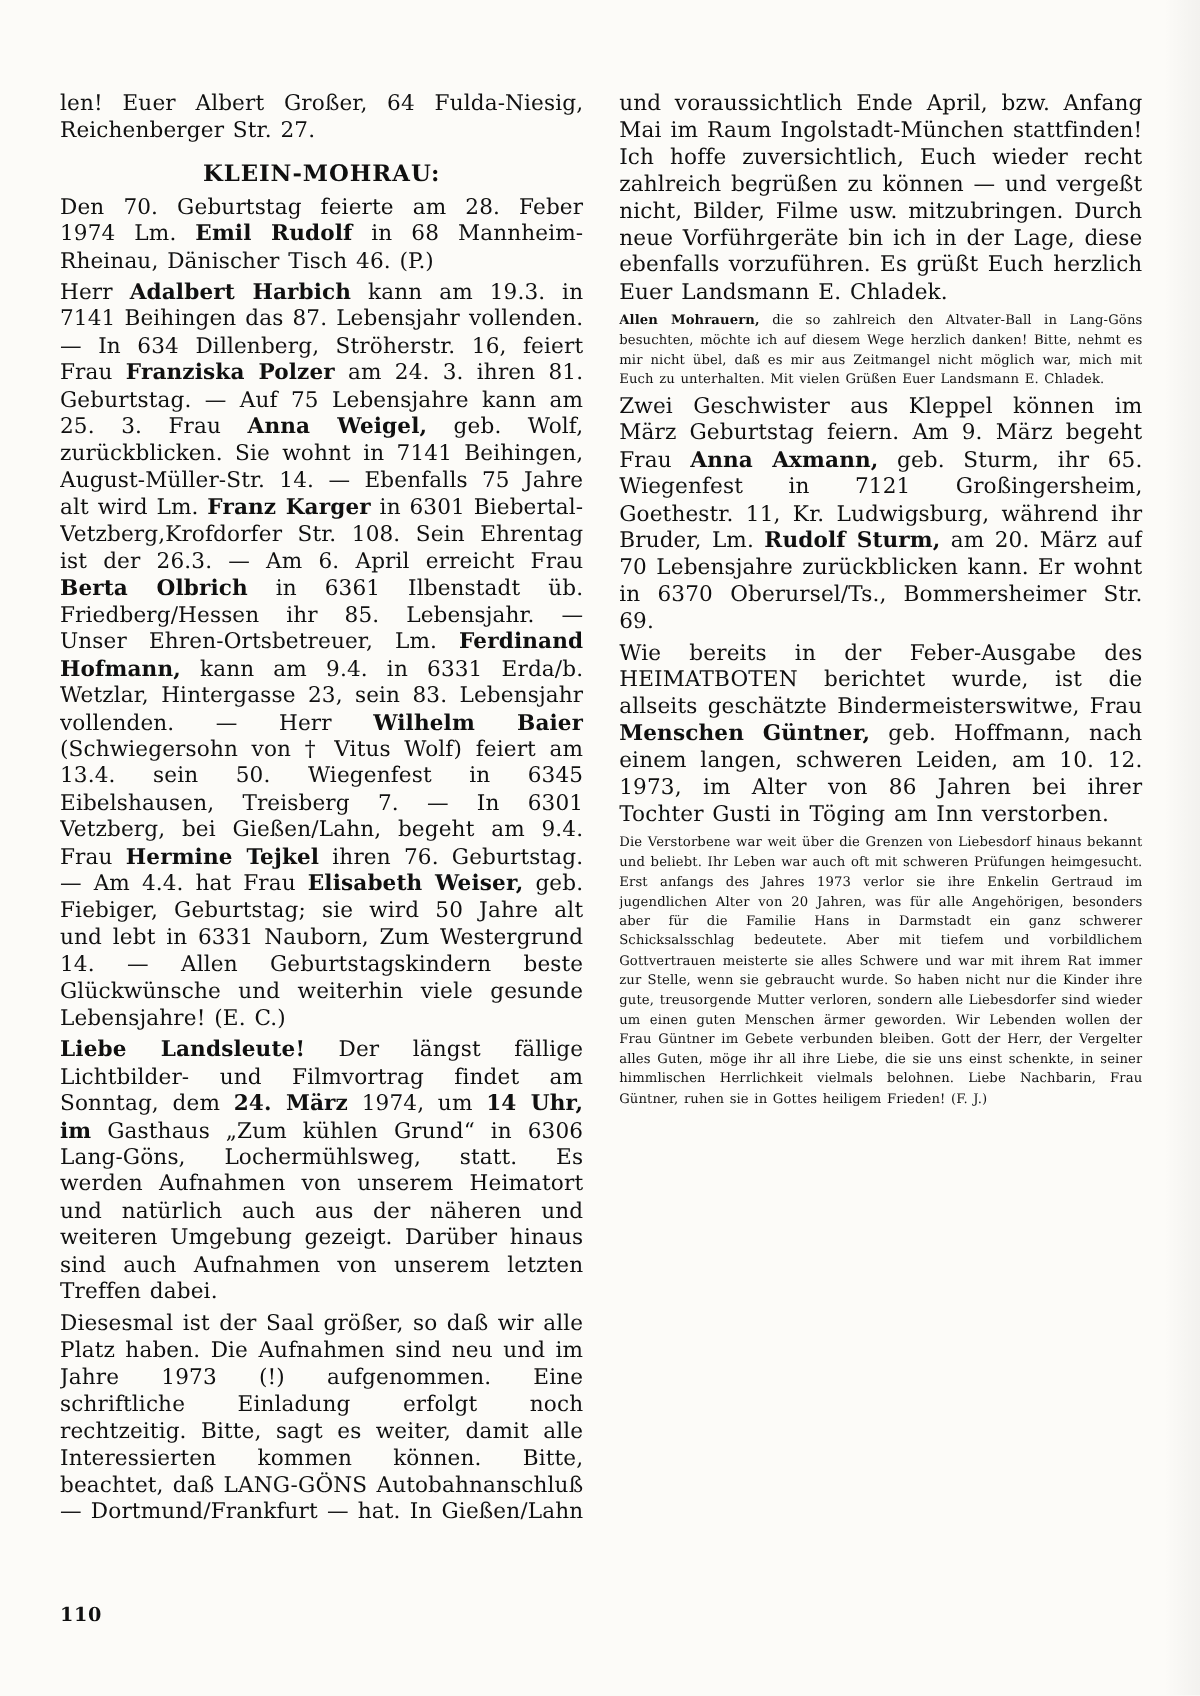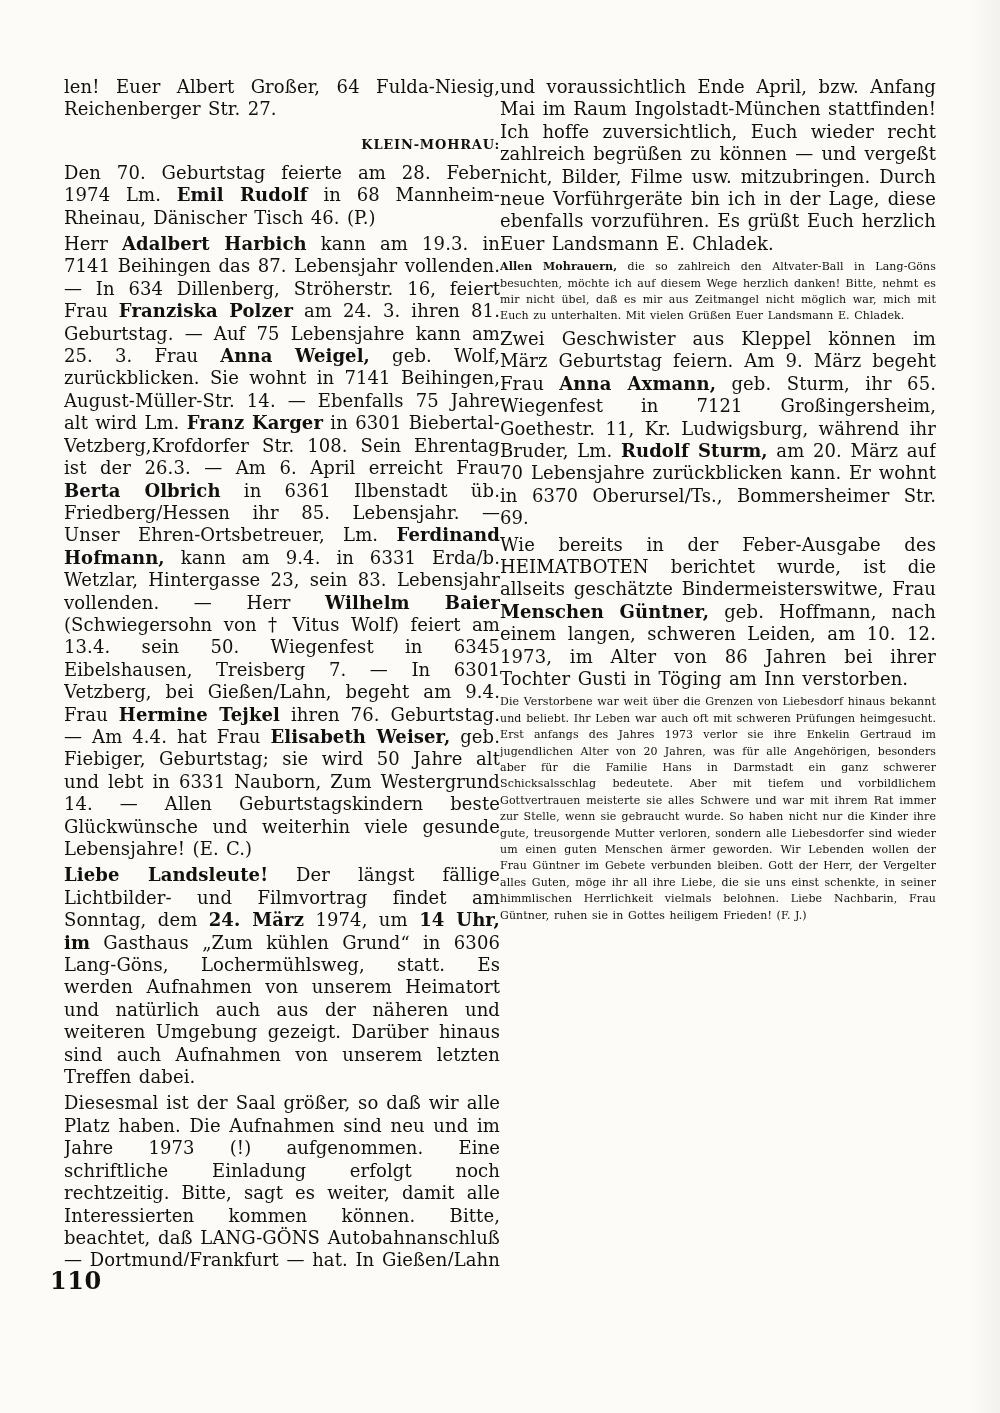--- a/index.html
+++ b/index.html
@@ -14,21 +14,22 @@
     position: relative;
     width: 1000px;
     height: 1413px;
     background: #fcfbf8;
     background-image: linear-gradient(to right, rgba(0,0,0,0) 97%, rgba(0,0,0,0.04) 100%);
     color: #101010;
     font-family: "DejaVu Serif", "Liberation Serif", serif;
   }
   .columns {
     display: flex;
-    padding: 76px 48px 0 64px;
+    gap: 30px;
+    padding: 76px 48px 0 50px;
     height: 1190px;
     overflow: hidden;
   }
   .col {
     width: 436px;
     flex: 0 0 436px;
     overflow: hidden;
     height: 1190px;
   }
   p, h3 {
@@ -46,33 +47,33 @@
     word-spacing: 1.5px;
   }
   .small-paragraph {
     font-size: 11px;
     line-height: 16.4px;
     margin-bottom: 3px;
     letter-spacing: 0.1px;
     word-spacing: 1px;
   }
   .heading {
-    font-size: 13px;
+    font-size: 19px;
     line-height: 22px;
     font-weight: bold;
     letter-spacing: 0.8px;
-    text-align: right;
+    text-align: center;
     margin: 13px 0 6px 0;
   }
   b { font-weight: bold; }
   .page-number {
     position: absolute;
     left: 50px;
-    top: 1266px;
-    font-size: 24px;
+    top: 1336px;
+    font-size: 16px;
     font-weight: bold;
     letter-spacing: 0.5px;
   }
 </style>
 </head>
 <body>
 
 <div class="page">
   <div class="columns">
     <div class="col">

